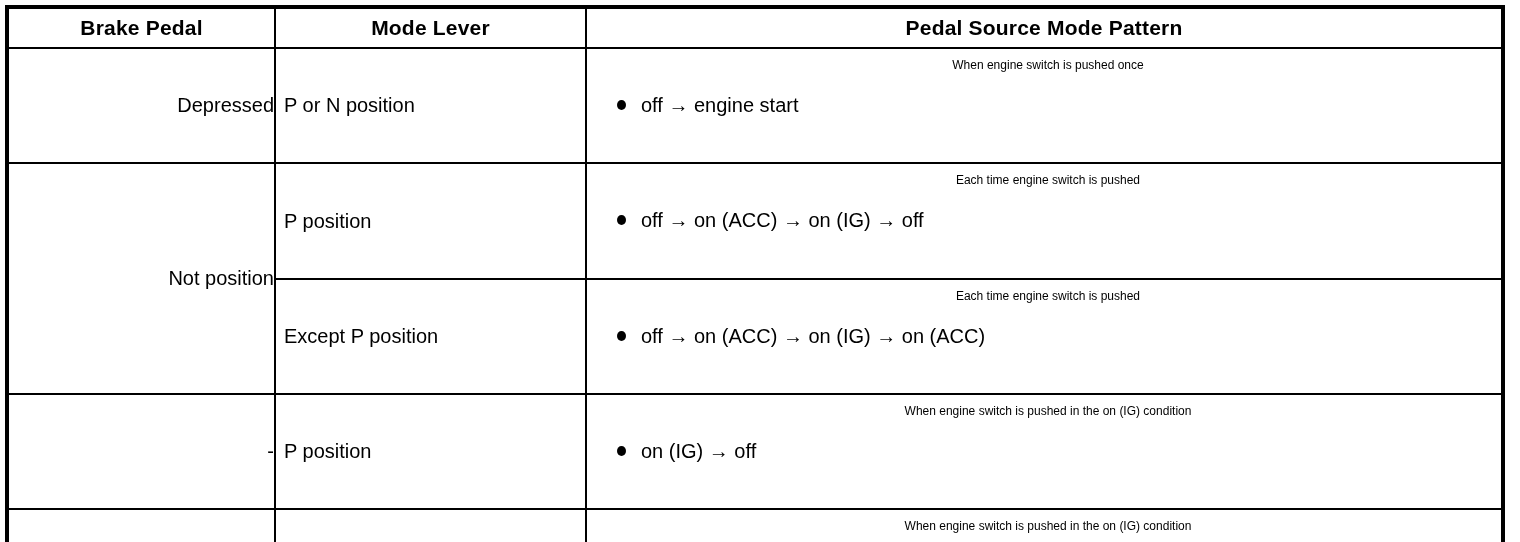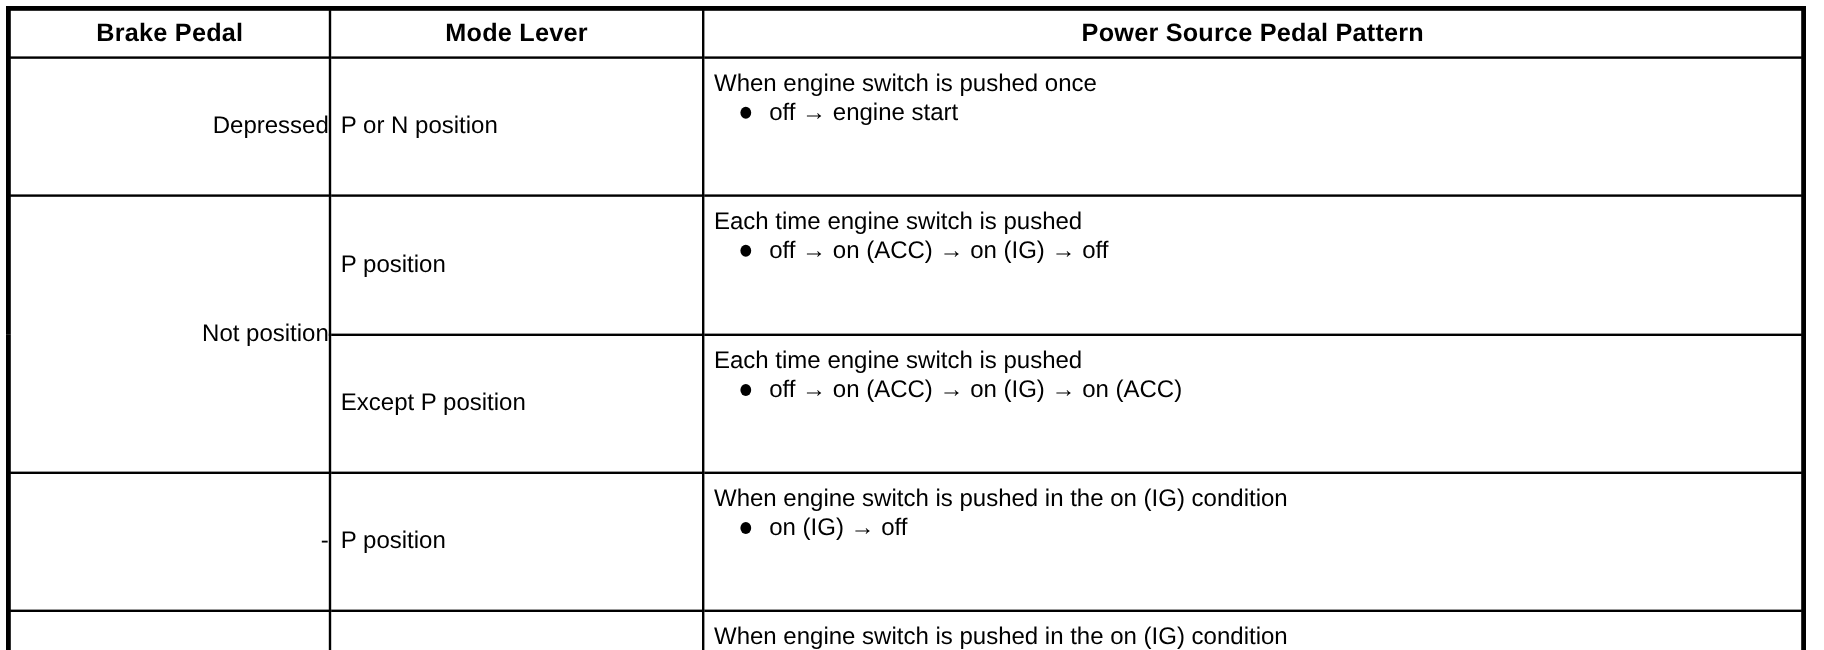--- a/index.html
+++ b/index.html
@@ -78,27 +78,29 @@
   }
 
   td.cell-power {
     padding: 9px 0 9px 8px;
     vertical-align: top;
     text-align: left;
   }
 
   .power-head {
     display: block;
-    font-size: 20px;
+    font-size: 12px;
     line-height: 1.2;
     white-space: nowrap;
+    text-align: center;
   }
 
   .power-bullet-row {
     display: block;
+    margin-top: 21px;
     padding-left: 46px;
     position: relative;
     font-size: 20px;
     line-height: 1.2;
     white-space: nowrap;
   }
 
   .power-bullet-row .dot {
     position: absolute;
     left: 22px;
@@ -127,21 +129,21 @@
     <colgroup>
       <col class="c-brake">
       <col class="c-shift">
       <col class="c-power">
     </colgroup>
 
     <thead>
       <tr>
         <th>Brake Pedal</th>
         <th>Mode Lever</th>
-        <th>Power Source Pedal Pattern</th>
+        <th>Pedal Source Mode Pattern</th>
       </tr>
     </thead>
 
     <tbody>
 
       <tr class="r1">
         <td class="cell-brake">Depressed</td>
         <td class="cell-shift">P or N position</td>
         <td class="cell-power">
           <span class="power-head">When engine switch is pushed once</span>

